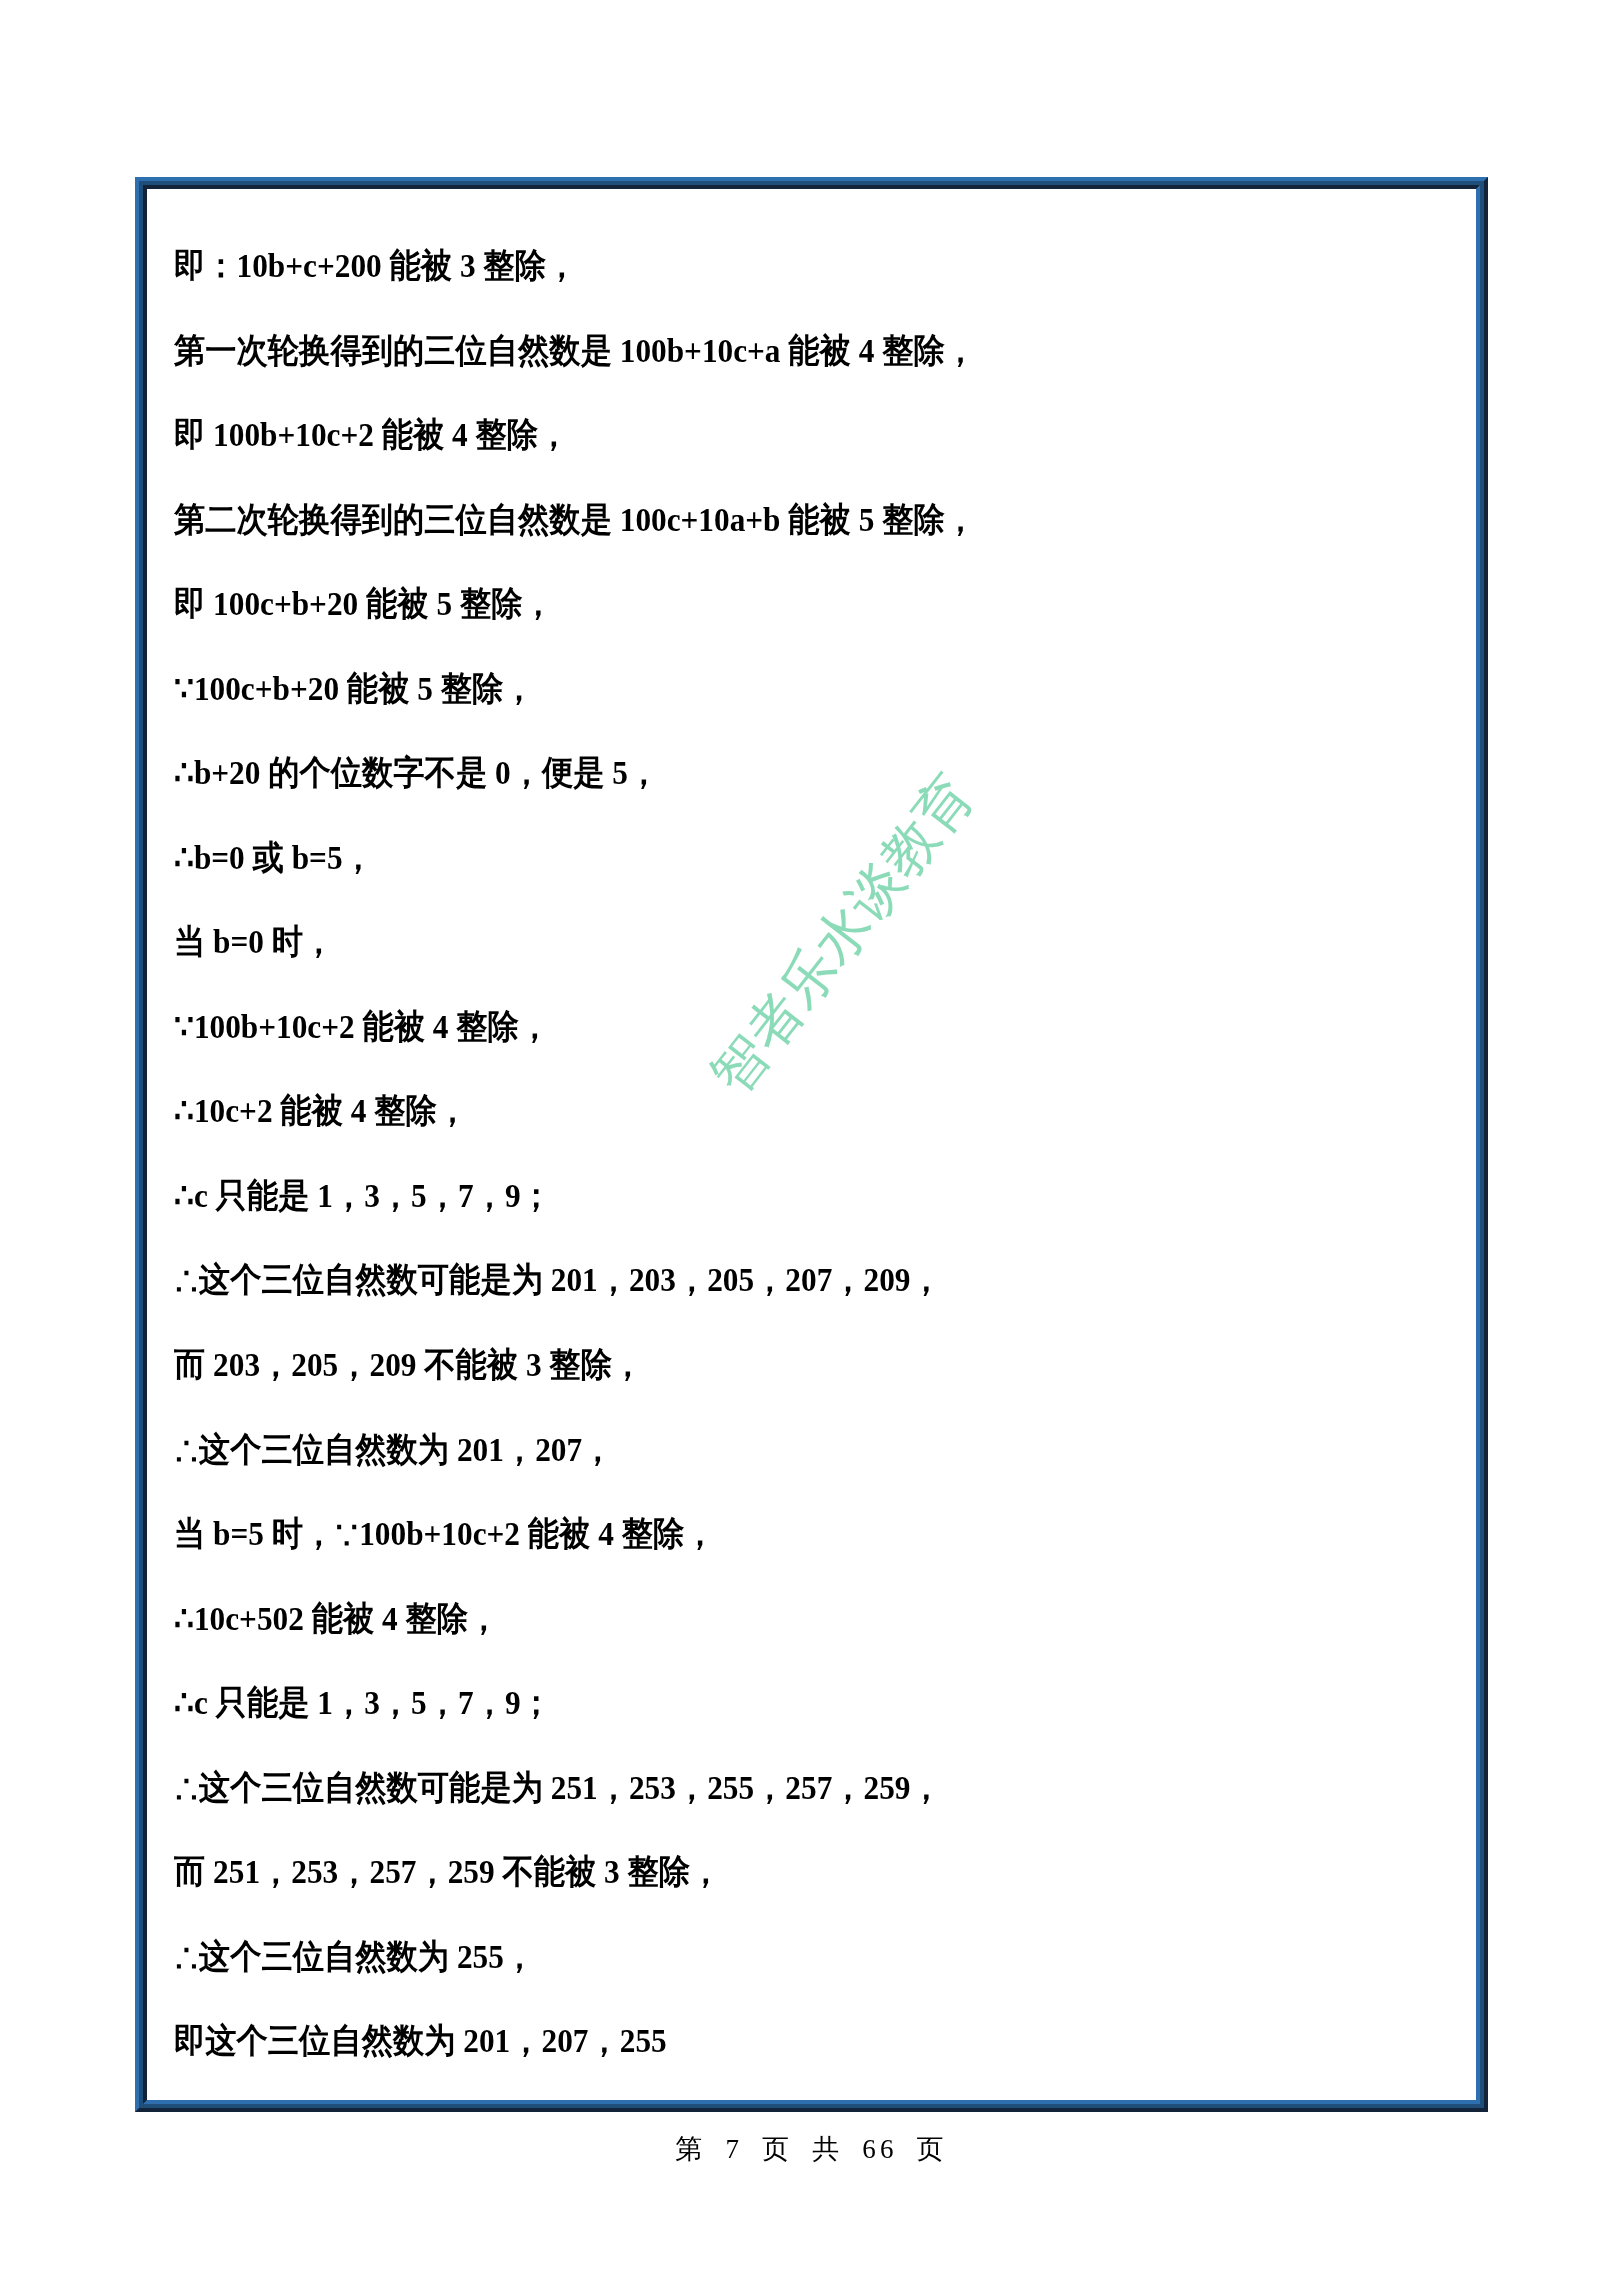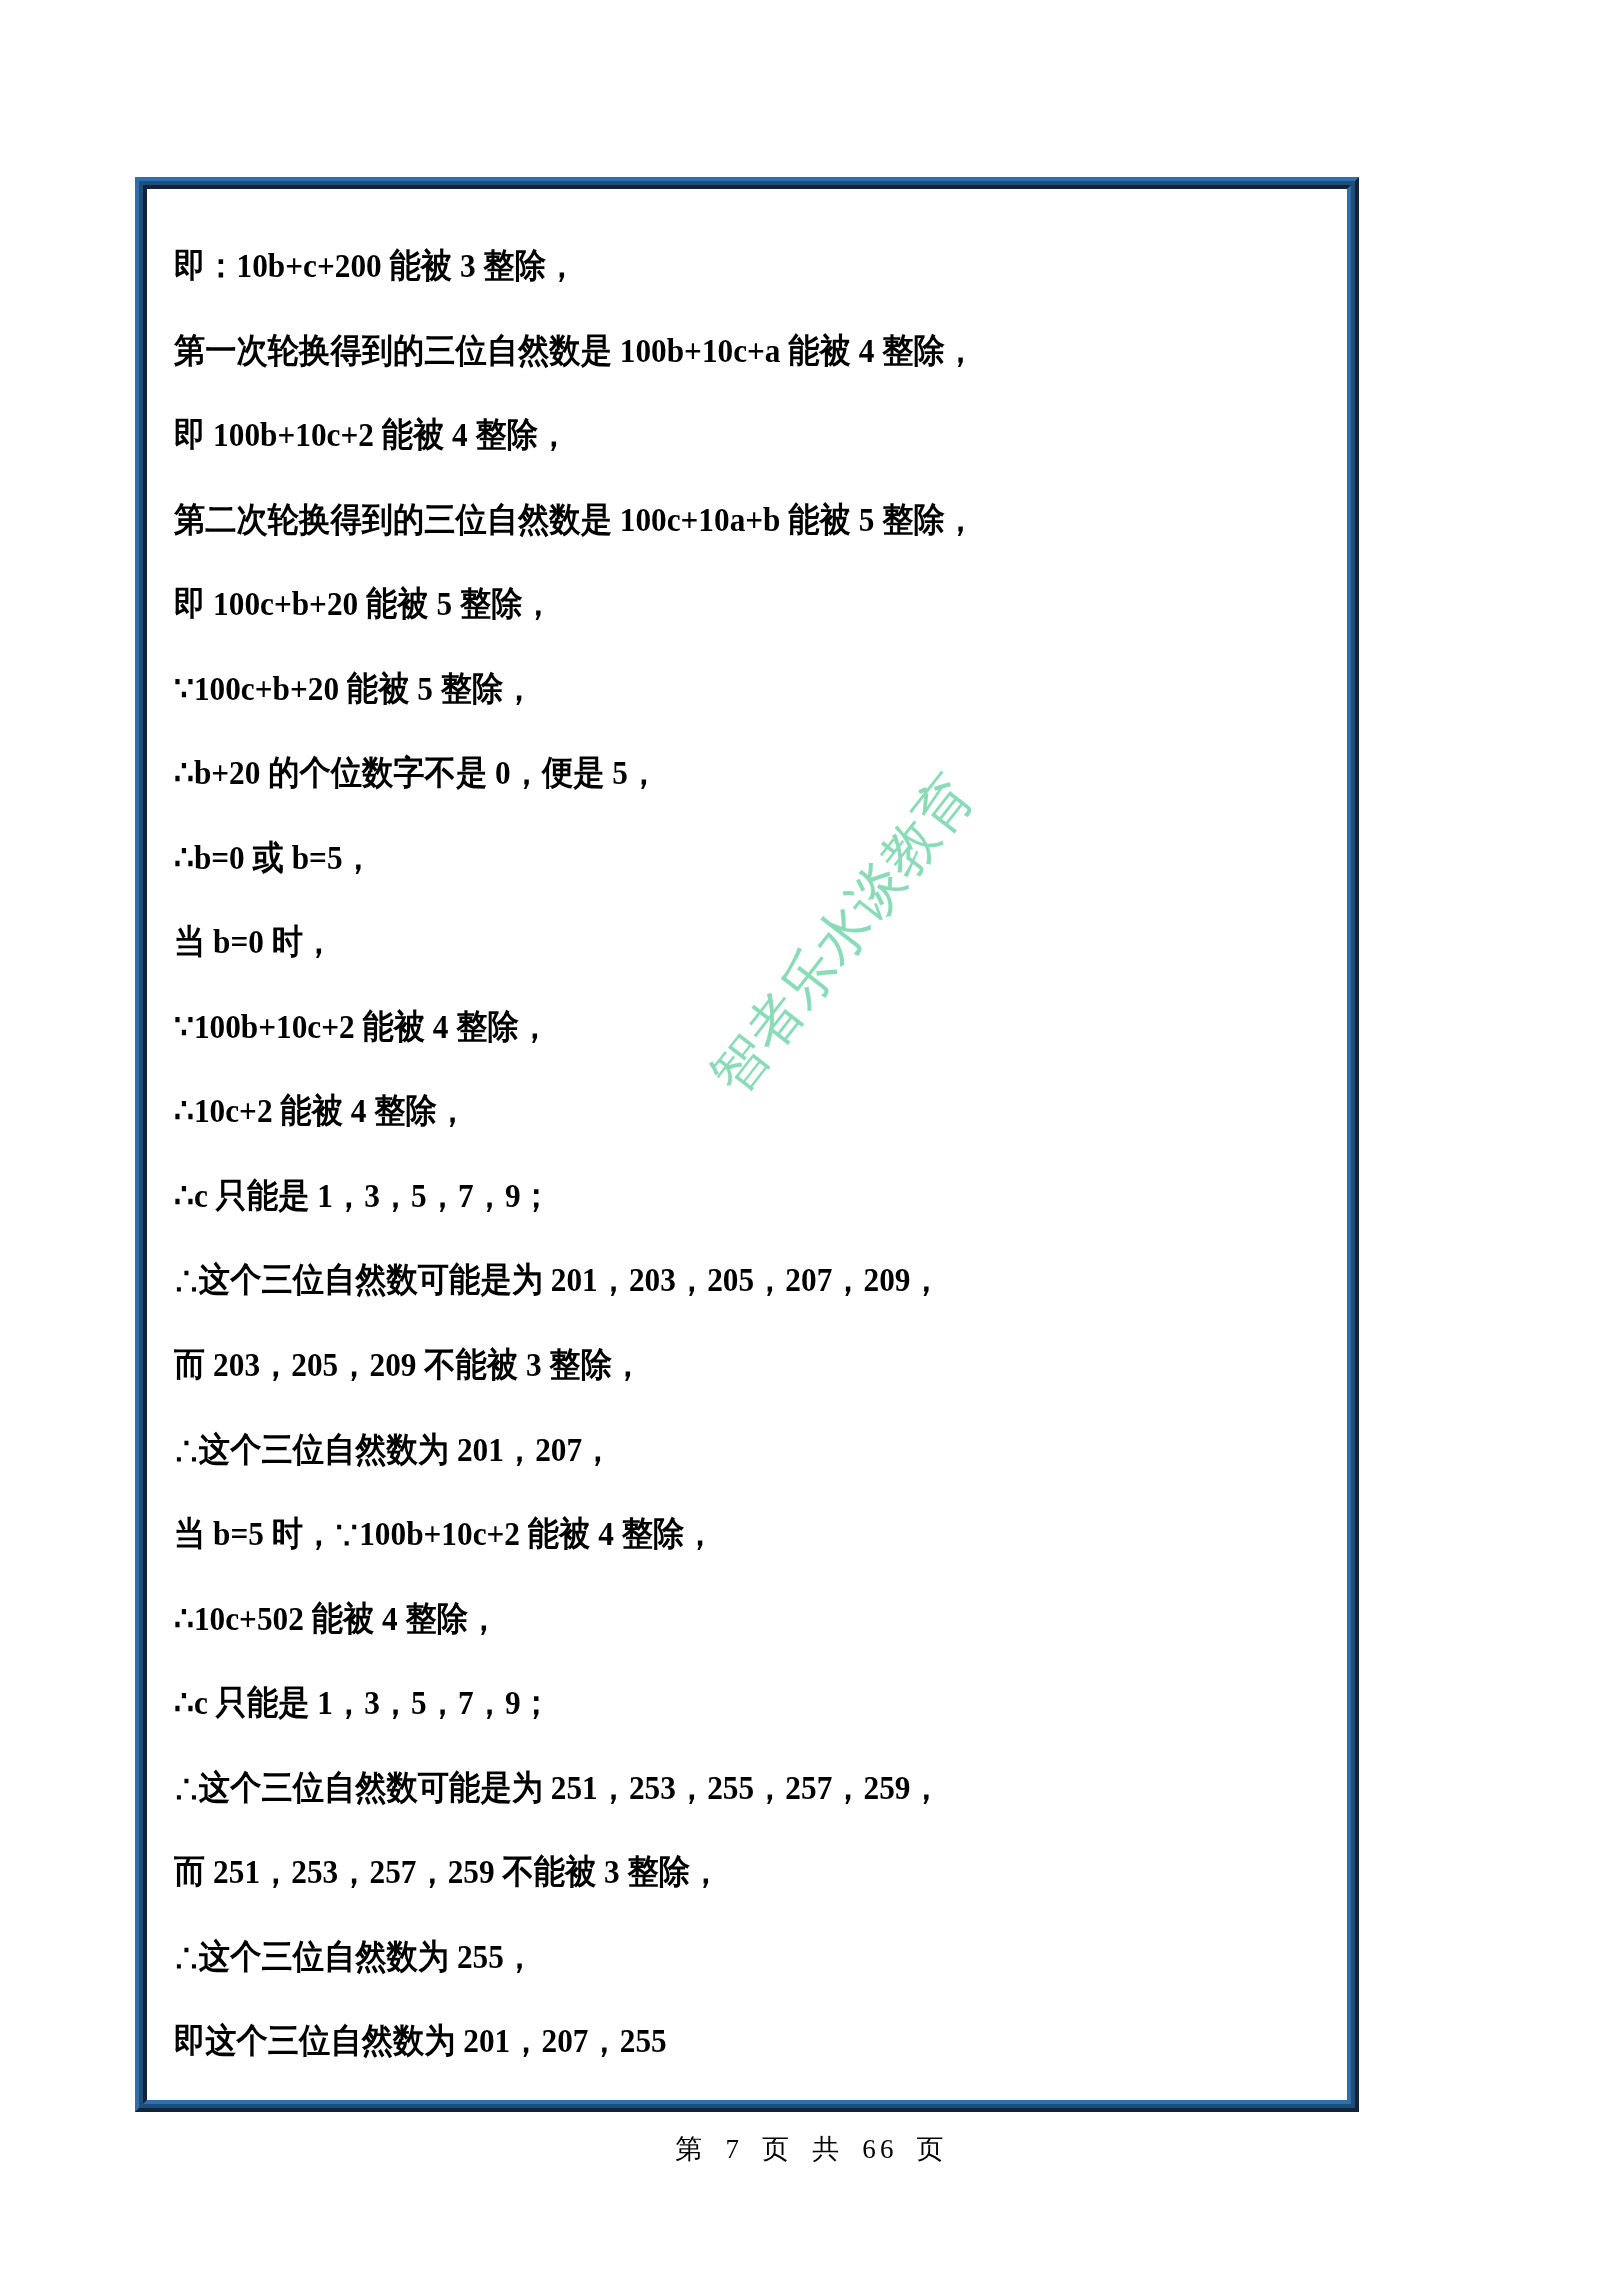--- a/index.html
+++ b/index.html
@@ -1,18 +1,18 @@
 <!DOCTYPE html>
 <html style="font-size:11px"><head>
 <meta charset="utf-8">
 <style>
   html, body { margin: 0; padding: 0; background: #ffffff; }
   body { width: 1623px; height: 2295px; position: relative; overflow: hidden; }
   .frame {
-    position: absolute; left: 135px; top: 177px; width: 1224px; height: 1935px;
+    position: absolute; left: 135px; top: 177px; width: 1353px; height: 1935px;
     box-sizing: border-box;
     border-top: 4.1px solid #2e6fb0;
     border-left: 4.1px solid #2e6fb0;
     border-right: 4.1px solid #12233a;
     border-bottom: 4.1px solid #12233a;
     background: #1f4e7a;
   }
   .frame-mid {
     position: absolute; left: 4.1px; top: 4.1px; right: 4.1px; bottom: 4.1px;
     border-top: 4.1px solid #12233a;

